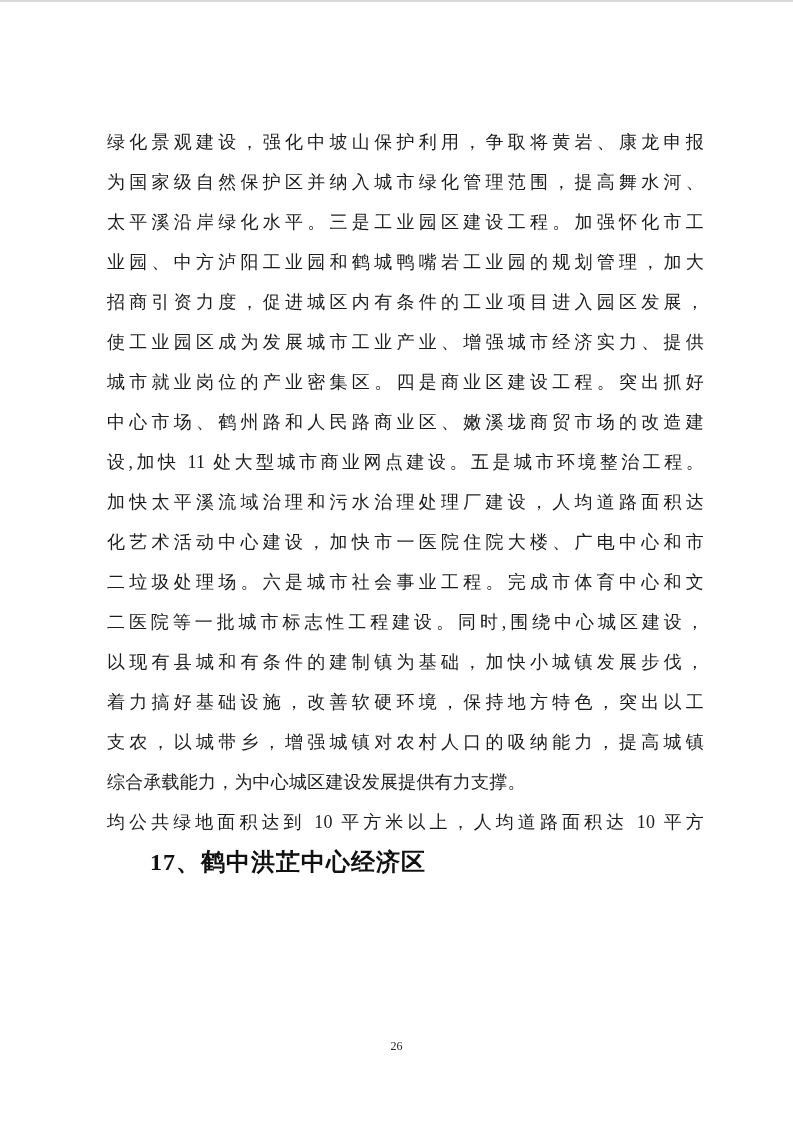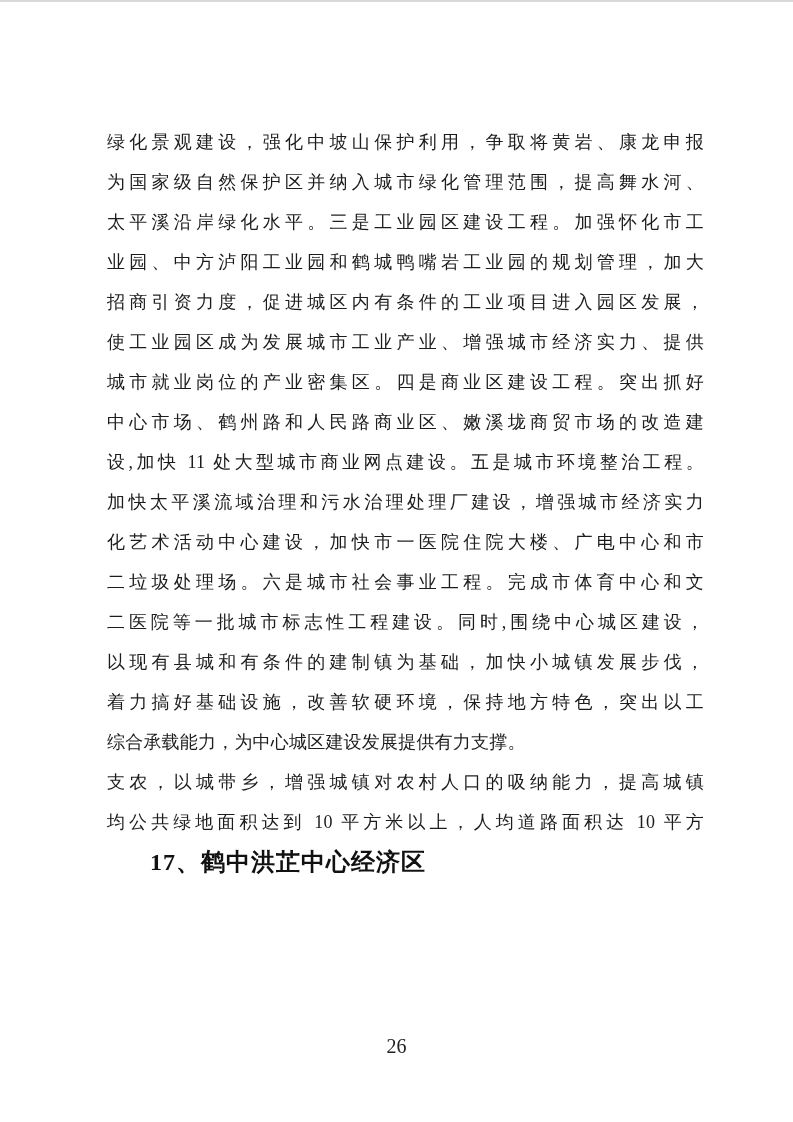--- a/index.html
+++ b/index.html
@@ -50,48 +50,48 @@
     text-align: left;
     text-align-last: left;
     letter-spacing: 1px;
   }
   .page-footer {
     position: absolute;
     top: 1036px;
     left: 0;
     width: 793px;
     text-align: center;
-    font-size: 20px;
+    font-size: 12px;
     line-height: 20px;
     color: #222222;
   }
 </style>
 </head>
 <body>
 
 <div class="scan-edge-top"></div>
 
 <div class="text-block">
 
   <div class="line">绿化景观建设，强化中坡山保护利用，争取将黄岩、康龙申报</div>
   <div class="line">为国家级自然保护区并纳入城市绿化管理范围，提高舞水河、</div>
   <div class="line">太平溪沿岸绿化水平。三是工业园区建设工程。加强怀化市工</div>
   <div class="line">业园、中方泸阳工业园和鹤城鸭嘴岩工业园的规划管理，加大</div>
   <div class="line">招商引资力度，促进城区内有条件的工业项目进入园区发展，</div>
   <div class="line">使工业园区成为发展城市工业产业、增强城市经济实力、提供</div>
   <div class="line">城市就业岗位的产业密集区。四是商业区建设工程。突出抓好</div>
   <div class="line">中心市场、鹤州路和人民路商业区、嫩溪垅商贸市场的改造建</div>
   <div class="line">设,加快 11 处大型城市商业网点建设。五是城市环境整治工程。</div>
-  <div class="line">加快太平溪流域治理和污水治理处理厂建设，增强城市经济实力</div>
+  <div class="line">加快太平溪流域治理和污水治理处理厂建设，人均道路面积达</div>
   <div class="line">化艺术活动中心建设，加快市一医院住院大楼、广电中心和市</div>
   <div class="line">二垃圾处理场。六是城市社会事业工程。完成市体育中心和文</div>
   <div class="line">二医院等一批城市标志性工程建设。同时,围绕中心城区建设，</div>
   <div class="line">以现有县城和有条件的建制镇为基础，加快小城镇发展步伐，</div>
   <div class="line">着力搞好基础设施，改善软硬环境，保持地方特色，突出以工</div>
+  <div class="line">支农，以城带乡，增强城镇对农村人口的吸纳能力，提高城镇</div>
   <div class="line para-end">综合承载能力，为中心城区建设发展提供有力支撑。</div>
-  <div class="line">支农，以城带乡，增强城镇对农村人口的吸纳能力，提高城镇</div>
 
   <div class="line">均公共绿地面积达到 10 平方米以上，人均道路面积达 10 平方</div>
 
   <div class="section-heading">17、鹤中洪芷中心经济区</div>
 </div>
 
 <div class="page-footer">26</div>
 
 </body></html>

